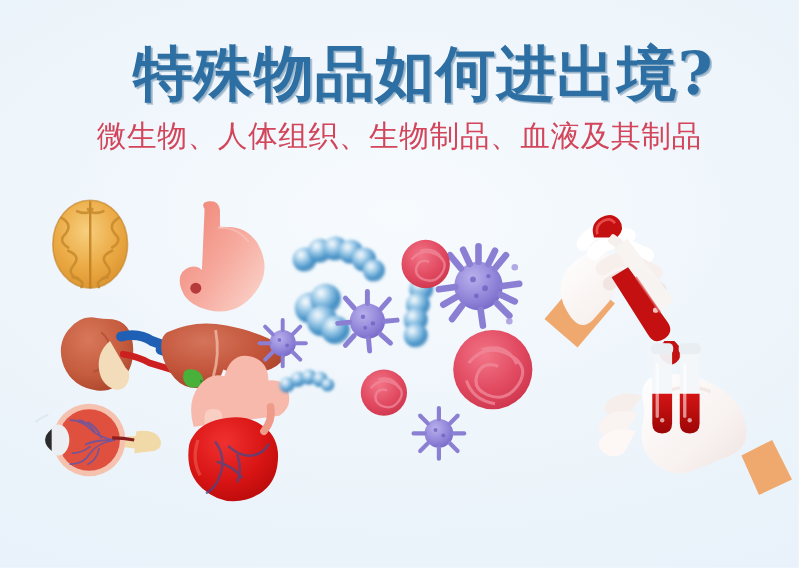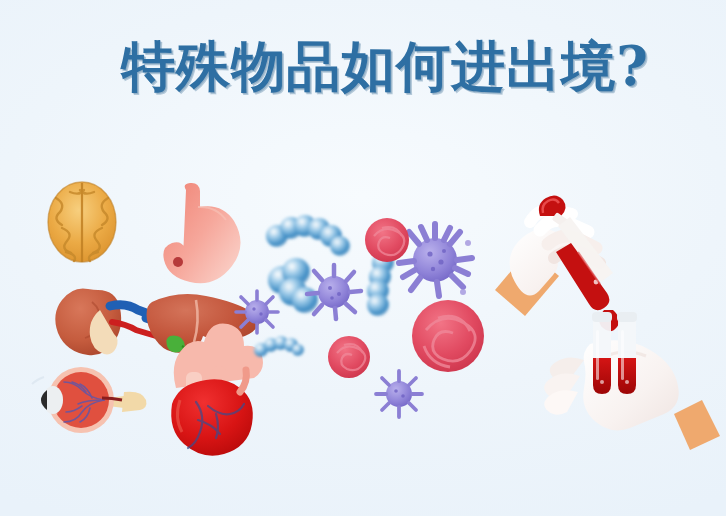--- a/index.html
+++ b/index.html
@@ -46,20 +46,21 @@
   .art { position:absolute; left:0; top:0; width:726px; height:516px; pointer-events:none; }
   .node { position:absolute; }
 </style>
 </head>
 <body>
 
 <div id="poster">
 
   <div class="header">
     <div class="title">特殊物品如何进出境?</div>
+    <div class="subtitle">微生物、人体组织、生物制品、血液及其制品</div>
   </div>
 
   <svg class="art" viewBox="0 0 726 516">
     <defs>
 
       <radialGradient id="gBrain" cx="45%" cy="35%" r="75%">
         <stop offset="0%" stop-color="#f7cf7e"></stop>
         <stop offset="55%" stop-color="#ebaa45"></stop>
         <stop offset="100%" stop-color="#d98f2a"></stop>
       </radialGradient>

